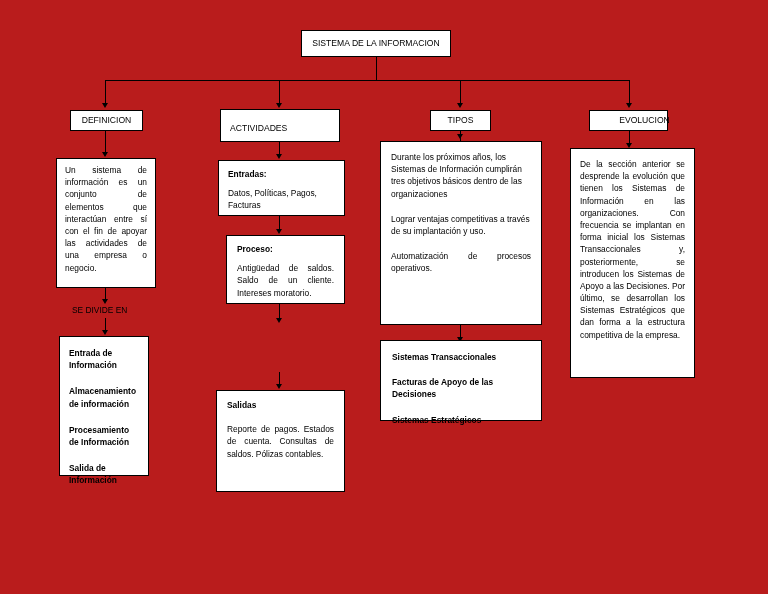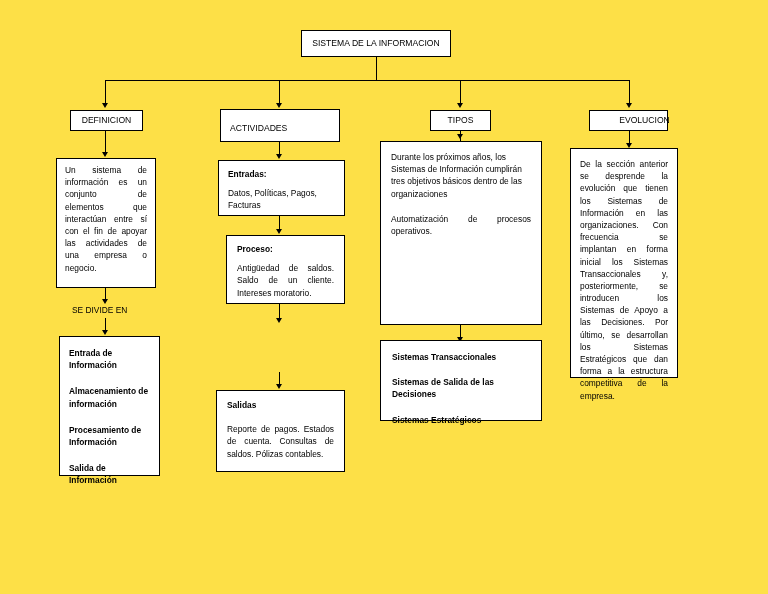--- a/index.html
+++ b/index.html
@@ -8,21 +8,21 @@
     background: #ffffff;
   }
   body {
     font-family: "Liberation Sans", sans-serif;
     color: #000000;
   }
   #canvas {
     position: relative;
     width: 768px;
     height: 594px;
-    background: #fde047;
+    background: #b91c1c;
     overflow: hidden;
   }
   .box {
     position: absolute;
     box-sizing: border-box;
     border: 1.4px solid #000000;
     background: #ffffff;
     font-size: 8.4px;
     line-height: 1.45;
     color: #000000;
@@ -140,51 +140,52 @@
   <div class="box center title-box" style="left:589px; top:110px; width:79px; height:21px;padding-left:32px;">
     <span>EVOLUCION</span>
   </div>
 
   <div class="box justify pad" style="left:56px; top:158px; width:100px; height:130px;">
     <div class="p">Un sistema de información es un conjunto de elementos que interactúan entre sí con el fin de apoyar las actividades de una empresa o negocio.</div>
   </div>
 
   <div class="free-label" style="left:72px; top:305px;">SE DIVIDE EN</div>
 
-  <div class="box left pad" style="left:59px; top:336px; width:101px; height:140px; padding:10px 9px;">
+  <div class="box left pad" style="left:59px; top:336px; width:90px; height:140px; padding:10px 9px;">
     <div class="p bold" style="margin-bottom:14px;">Entrada de Información</div>
     <div class="p bold" style="margin-bottom:14px;">Almacenamiento de información</div>
     <div class="p bold" style="margin-bottom:14px;">Procesamiento de Información</div>
     <div class="p bold">Salida de Información</div>
   </div>
 
   <div class="box left pad" style="left:218px; top:160px; width:127px; height:56px; padding:7px 9px;">
     <div class="p bold" style="margin-bottom:7px;">Entradas:</div>
     <div class="p">Datos, Políticas, Pagos, Facturas</div>
   </div>
 
   <div class="box left pad" style="left:226px; top:235px; width:119px; height:69px; padding:7px 10px;">
     <div class="p bold" style="margin-bottom:7px;">Proceso:</div>
     <div class="p" style="text-align:justify;">Antigüedad de saldos. Saldo de un cliente. Intereses moratorio.</div>
   </div>
 
 
-  <div class="box left pad" style="left:216px; top:390px; width:129px; height:82px; padding:8px 10px;">
+  <div class="box left pad" style="left:216px; top:390px; width:129px; height:102px; padding:8px 10px;">
     <div class="p bold" style="margin-bottom:12px;">Salidas</div>
     <div class="p" style="text-align:justify;">Reporte de pagos. Estados de cuenta. Consultas de saldos. Pólizas contables.</div>
   </div>
 
   <div class="box left pad" style="left:380px; top:141px; width:162px; height:184px; padding:9px 10px;">
     <div class="p" style="margin-bottom:13px;">Durante los próximos años, los Sistemas de Información cumplirán tres objetivos básicos dentro de las organizaciones</div>
+    <div class="p" style="margin-bottom:13px;">Lograr ventajas competitivas a través de su implantación y uso.</div>
     <div class="p" style="text-align:justify; margin-bottom:13px;">Automatización de procesos operativos.</div>
   </div>
 
   <div class="box left pad" style="left:380px; top:340px; width:162px; height:81px; padding:10px 11px;">
     <div class="p bold" style="margin-bottom:13px;">Sistemas Transaccionales</div>
-    <div class="p bold" style="margin-bottom:13px;">Sistemas de Salida de las Decisiones</div>
+    <div class="p bold" style="margin-bottom:13px;">Facturas de Apoyo de las Decisiones</div>
     <div class="p bold">Sistemas Estratégicos</div>
   </div>
 
-  <div class="box justify pad" style="left:570px; top:148px; width:108px; height:230px; padding:9px 9px;">
+  <div class="box justify pad" style="left:570px; top:148px; width:125px; height:230px; padding:9px 9px;">
     <div class="p">De la sección anterior se desprende la evolución que tienen los Sistemas de Información en las organizaciones. Con frecuencia se implantan en forma inicial los Sistemas Transaccionales y, posteriormente, se introducen los Sistemas de Apoyo a las Decisiones. Por último, se desarrollan los Sistemas Estratégicos que dan forma a la estructura competitiva de la empresa.</div>
   </div>
 
 </div>
 
 </body></html>

